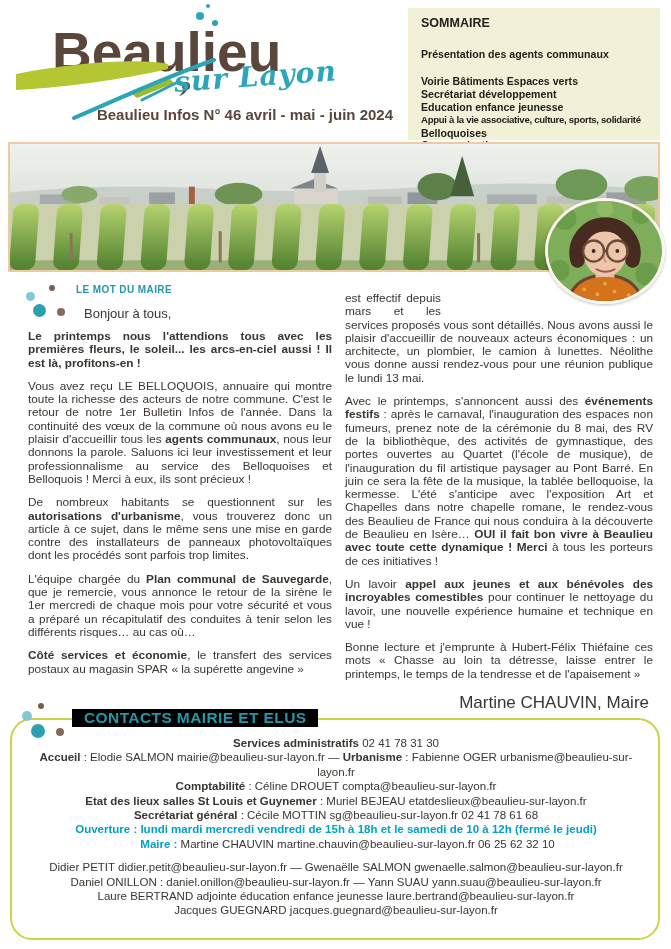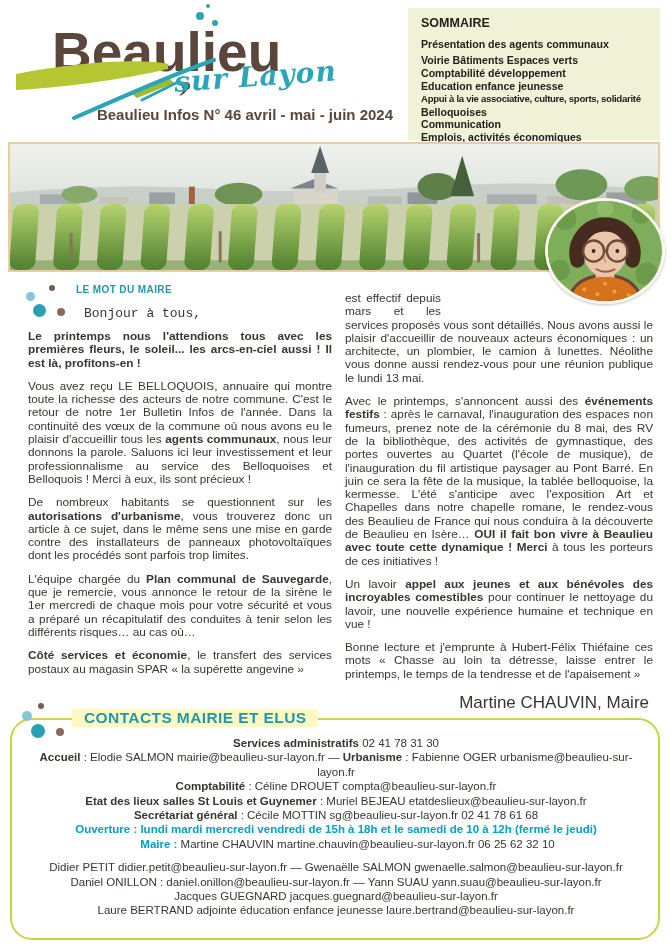--- a/index.html
+++ b/index.html
@@ -22,23 +22,23 @@
     font-size:28px; color:#2aa6b8; transform:rotate(-4deg); letter-spacing:1px;
   }
   .issue-line {
     position:absolute; left:30px; top:106px; width:430px; text-align:center;
     font-size:15px; font-weight:700; color:#5b463c;
   }
   .sommaire {
     position:absolute; left:408px; top:8px; width:252px; height:132px;
     background:#f1f1d8; padding:8px 6px 0 13px;
   }
-  .sommaire-title { font-size:12.5px; font-weight:700; color:#23211c; margin-bottom:8px; }
+  .sommaire-title { font-size:12.5px; font-weight:700; color:#23211c; margin-bottom:18px; }
   .sommaire-item { font-size:10.6px; font-weight:700; color:#23211c; line-height:12.9px; white-space:nowrap; }
-  .sommaire-item:nth-of-type(2) { margin-bottom:3px; }
+  .sommaire-item:nth-of-type(2) { margin-bottom:14px; }
   .sommaire-item:nth-of-type(6) { font-size:9.6px; letter-spacing:-0.3px; }
 
   
   .banner {
     position:absolute; left:8px; top:142px; width:652px; height:130px;
     border:2px solid #edca9f; background:#dfe3dd;
   }
   .banner svg { display:block; width:100%; height:100%; }
 
   
@@ -50,36 +50,36 @@
   .portrait svg { display:block; width:100%; height:100%; }
 
   
   .dot { position:absolute; border-radius:50%; }
 
   
   .mot-heading {
     position:absolute; left:76px; top:284px;
     font-size:10px; font-weight:700; color:#2398ab; letter-spacing:.4px;
   }
-  .greeting { position:absolute; left:84px; top:306px; font-size:13px; color:#393530;font-family:Liberation Mono, monospace; }
+  .greeting { position:absolute; left:84px; top:306px; font-size:13px; color:#393530; }
   .col { position:absolute; font-size:11.8px; line-height:13.3px; text-align:justify; color:#393530; }
   .col-left  { left:28px;  top:330px; width:304px; }
   .col-right { left:345px; top:292px; width:308px; }
   .col p { margin-bottom:10px; }
   .b { font-weight:700; }
   .portrait-spacer { float:right; width:212px; height:15px; }
   .signature { text-align:right; font-size:17px; color:#393530; padding-right:4px; margin-top:15px; }
 
   
   .contacts-box {
     position:absolute; left:10px; top:718px; width:650px; height:222px;
     border:2px solid #cbd245; border-radius:22px; background:#ffffff;
   }
   .contacts-heading {
-    position:absolute; left:72px; top:709px; background:#fef9c3; padding:0 12px;
+    position:absolute; left:72px; top:709px; background:#000000; padding:0 12px;
     font-size:15.5px; font-weight:700; color:#2398ab; letter-spacing:.4px;
   }
   .contacts-lines {
     position:absolute; left:22px; top:736px; width:628px; text-align:center;
     font-size:11.5px; line-height:14.4px; color:#393530;
   }
   .contact-line:nth-child(8) { margin-top:9px; }
 </style>
 </head>
 <body>
@@ -100,21 +100,21 @@
     <path d="M168,31 q-2,5 -5,7 q5,-1 8,-6 Z" fill="#5a463c"></path>
   </svg>
   <div class="logo-subtitle">sur Layon</div>
 
   <div class="issue-line">Beaulieu Infos N° 46 avril - mai - juin 2024</div>
 
   <aside class="sommaire">
     <div class="sommaire-title">SOMMAIRE</div>
     <div class="sommaire-item">Présentation des agents communaux</div>
     <div class="sommaire-item">Voirie Bâtiments Espaces verts</div>
-    <div class="sommaire-item">Comptabilité développement</div>
+    <div class="sommaire-item">Secrétariat développement</div>
     <div class="sommaire-item">Education enfance jeunesse</div>
     <div class="sommaire-item">Appui à la vie associative, culture, sports, solidarité</div>
     <div class="sommaire-item">Belloquoises</div>
     <div class="sommaire-item">Communication</div>
     <div class="sommaire-item">Emplois, activités économiques</div>
     <div class="sommaire-item">Prévention</div>
   </aside>
 
   <figure class="banner">
     <svg viewBox="0 0 652 130" preserveAspectRatio="none">
@@ -243,17 +243,17 @@
   <div class="contacts-lines">
     <div class="contact-line"><span class="b">Services administratifs</span><span>  02 41 78 31 30</span></div>
     <div class="contact-line"><span class="b">Accueil</span><span> : Elodie SALMON mairie@beaulieu-sur-layon.fr — </span><span class="b">Urbanisme</span><span> : Fabienne OGER urbanisme@beaulieu-sur-layon.fr</span></div>
     <div class="contact-line"><span class="b">Comptabilité</span><span> : Céline DROUET compta@beaulieu-sur-layon.fr</span></div>
     <div class="contact-line"><span class="b">Etat des lieux salles St Louis et Guynemer</span><span> : Muriel BEJEAU etatdeslieux@beaulieu-sur-layon.fr</span></div>
     <div class="contact-line"><span class="b">Secrétariat général</span><span> : Cécile MOTTIN sg@beaulieu-sur-layon.fr  02 41 78 61 68</span></div>
     <div class="contact-line"><span class="b" style="color: rgb(0, 162, 200);">Ouverture : lundi mardi mercredi vendredi de 15h à 18h et le samedi de 10 à 12h (fermé le jeudi)</span></div>
     <div class="contact-line"><span class="b" style="color: rgb(0, 162, 200); margin-left: 23px;">Maire : </span><span>Martine CHAUVIN martine.chauvin@beaulieu-sur-layon.fr 06 25 62 32 10</span></div>
     <div class="contact-line"><span>Didier PETIT didier.petit@beaulieu-sur-layon.fr — Gwenaëlle SALMON gwenaelle.salmon@beaulieu-sur-layon.fr</span></div>
     <div class="contact-line"><span>Daniel ONILLON : daniel.onillon@beaulieu-sur-layon.fr — Yann SUAU yann.suau@beaulieu-sur-layon.fr</span></div>
+    <div class="contact-line"><span>Laure BERTRAND adjointe éducation enfance jeunesse laure.bertrand@beaulieu-sur-layon.fr</span></div>
     <div class="contact-line"><span>Jacques GUEGNARD jacques.guegnard@beaulieu-sur-layon.fr</span></div>
-    <div class="contact-line"><span>Laure BERTRAND adjointe éducation enfance jeunesse laure.bertrand@beaulieu-sur-layon.fr</span></div>
   </div>
 
 </div>
 
 </body></html>

